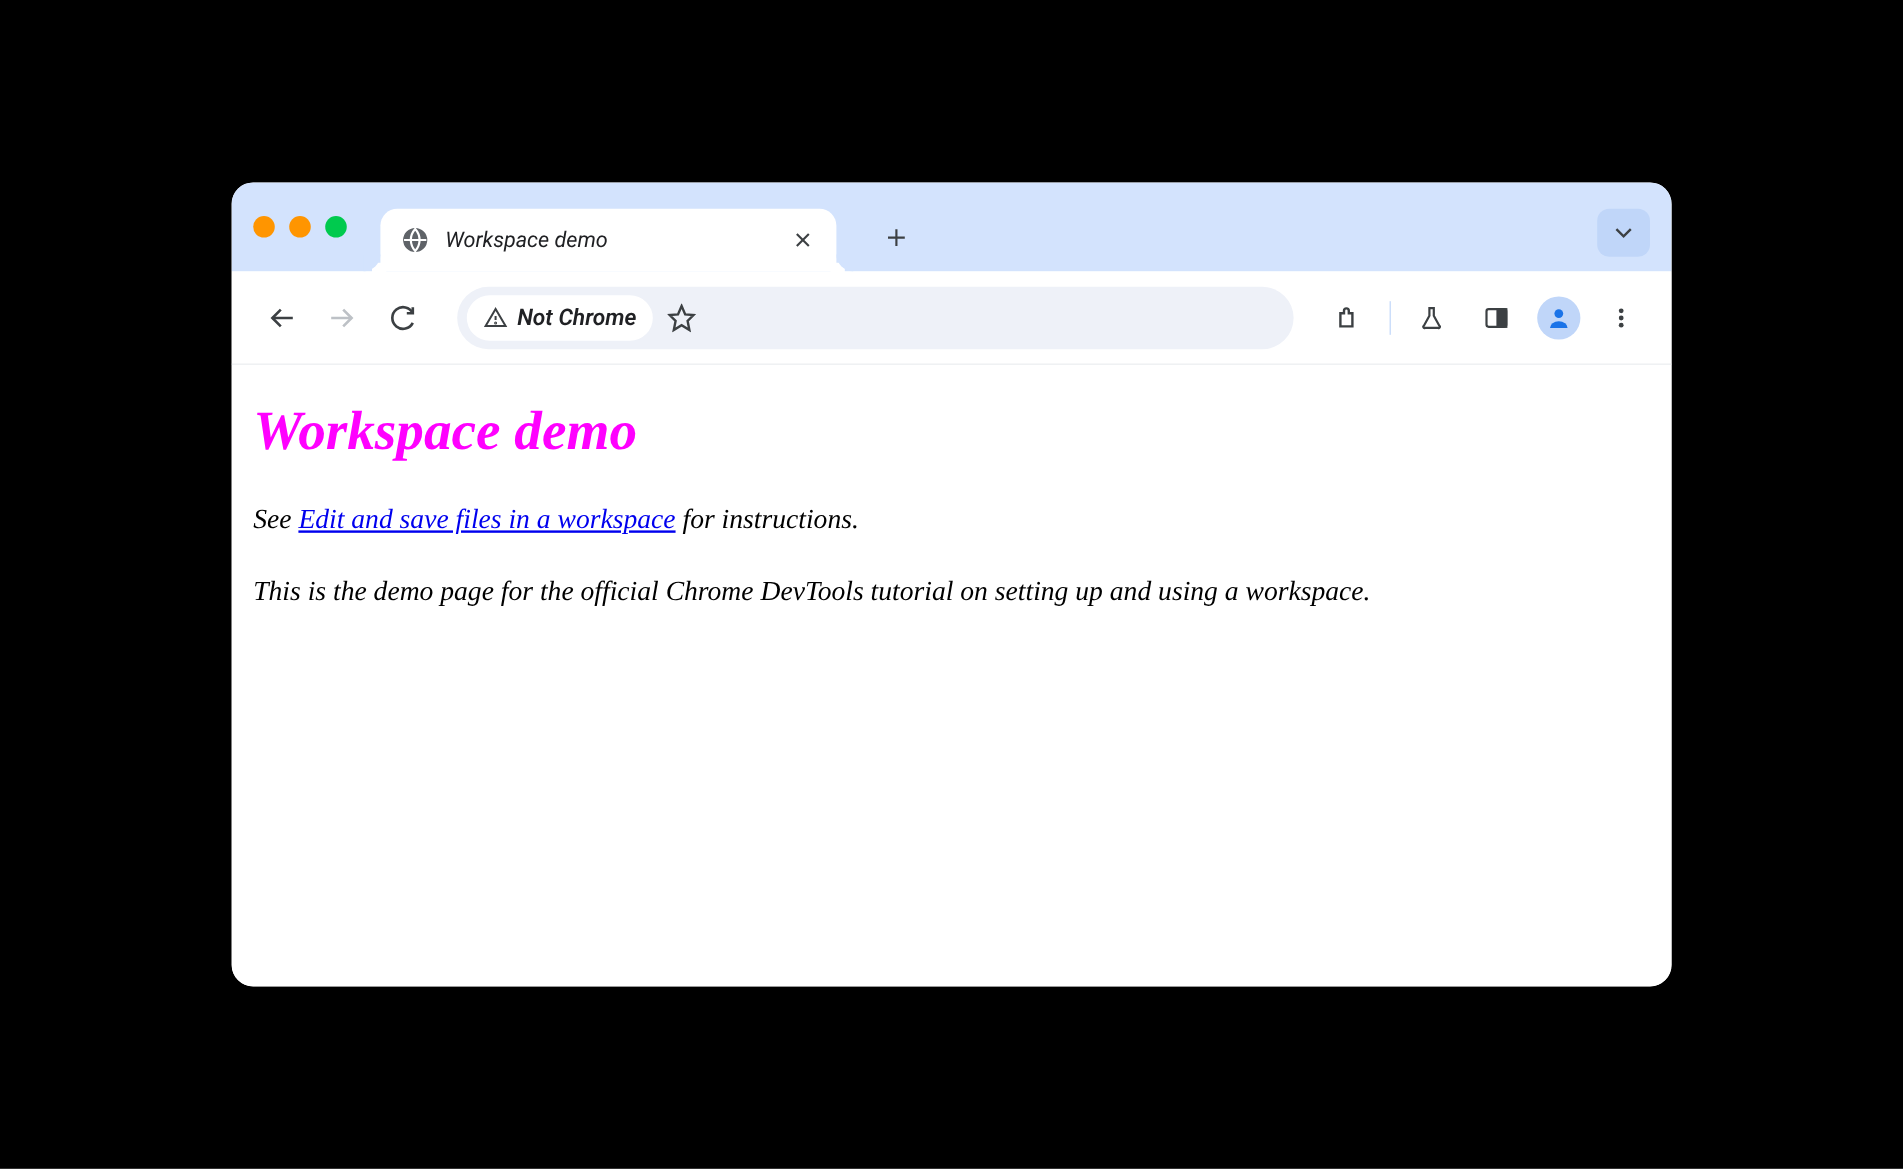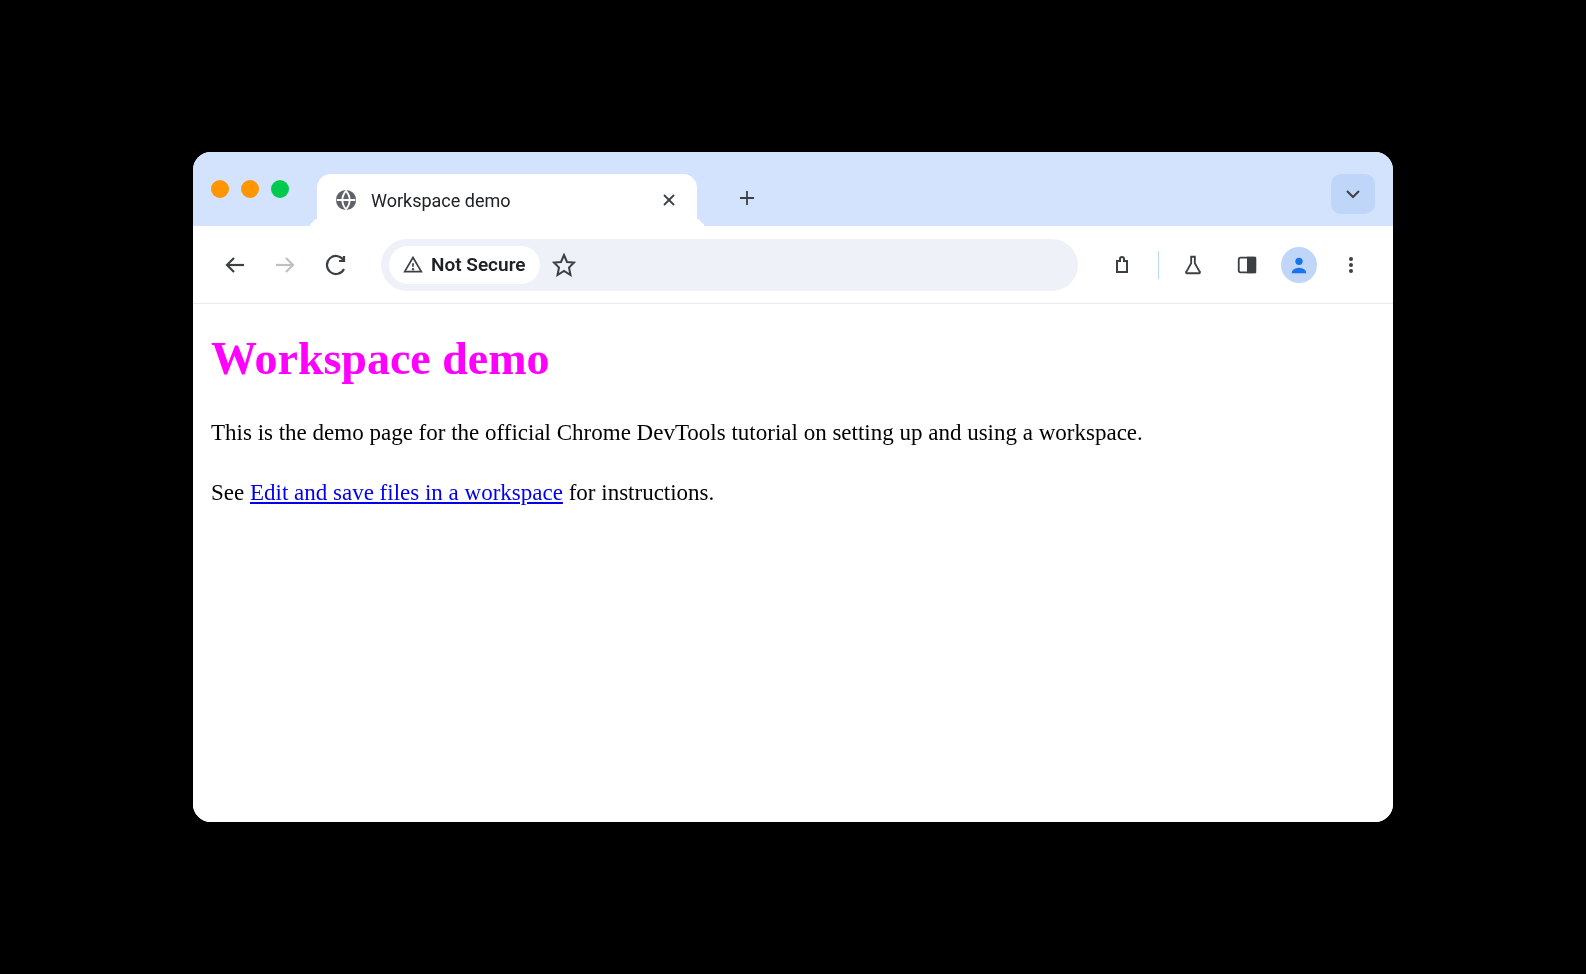--- a/index.html
+++ b/index.html
@@ -18,20 +18,21 @@
     }
     .browser-window {
       width: 1200px;
       height: 670px;
       background: #fff;
       border-radius: 18px;
       overflow: hidden;
       box-shadow: 0 20px 60px rgba(0,0,0,0.5);
       display: flex;
       flex-direction: column;
+      font-style: italic;
     }
     .tab-strip {
       background: #d3e3fd;
       height: 74px;
       display: flex;
       align-items: center;
       padding: 0 18px;
       position: relative;
     }
     .traffic-lights {
@@ -300,21 +301,21 @@
       </svg>
     </div>
 
     <div class="omnibox">
       <div class="security-chip">
         <svg width="20" height="20" viewBox="0 0 24 24" stroke="#3c4043" stroke-width="2" fill="none">
           <path d="M12 3 L22 20 L2 20 Z"></path>
           <line x1="12" y1="10" x2="12" y2="14"></line>
           <circle cx="12" cy="17" r="0.5" fill="#3c4043"></circle>
         </svg>
-        <span>Not Secure</span>
+        <span>Not Chrome</span>
       </div>
       <div class="star-btn">
         <svg width="24" height="24" viewBox="0 0 24 24" stroke="#3c4043" stroke-width="2" fill="none">
           <polygon points="12,2 15,9 22,9.5 17,14.5 18.5,22 12,18 5.5,22 7,14.5 2,9.5 9,9"></polygon>
         </svg>
       </div>
     </div>
 
     <div class="toolbar-right">
       <div class="toolbar-icon">
@@ -345,19 +346,19 @@
           <circle cx="10" cy="4" r="2"></circle>
           <circle cx="10" cy="10" r="2"></circle>
           <circle cx="10" cy="16" r="2"></circle>
         </svg>
       </div>
     </div>
   </div>
 
   <div class="content">
     <h1 class="page-heading">Workspace demo</h1>
-    <p class="page-paragraph">This is the demo page for the official Chrome DevTools tutorial on setting up and using a workspace.</p>
     <p class="page-paragraph">
       <span>See </span><a class="page-link">Edit and save files in a workspace</a><span> for instructions.</span>
     </p>
+    <p class="page-paragraph">This is the demo page for the official Chrome DevTools tutorial on setting up and using a workspace.</p>
   </div>
 
 </div>
 
 </body></html>

